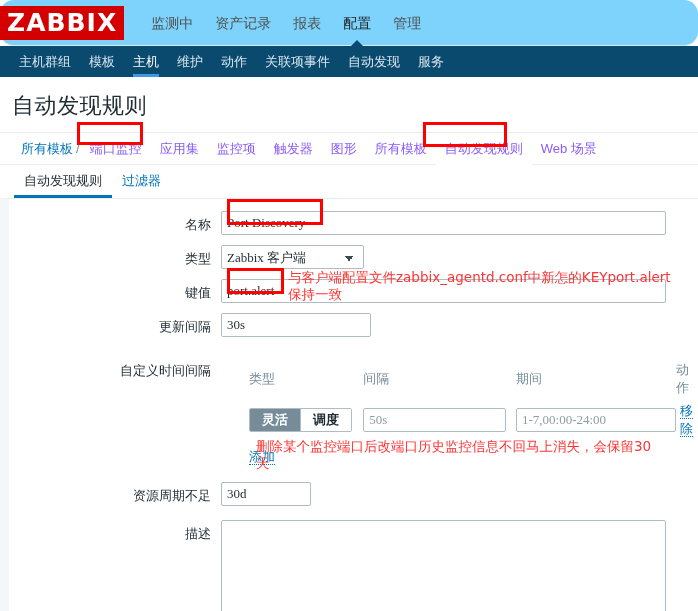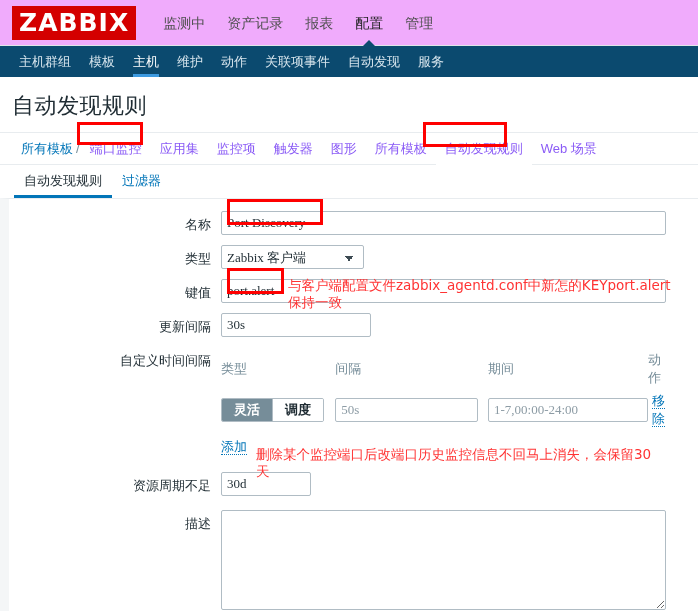--- a/index.html
+++ b/index.html
@@ -7,26 +7,27 @@
     margin: 0; padding: 0;
     width: 698px; height: 611px;
     overflow: hidden;
     background: #ffffff;
     font-family: "Liberation Sans", "DejaVu Sans", sans-serif;
   }
 
   
   #topbar {
     height: 46px;
-    background: #f0abfc;
+    background: #7dd3fc;
     border-bottom: 1px solid #e0e5e8;
     display: flex;
     align-items: center;
-    padding-left: 12px;
-    position: relative;
+    padding-left: 0;
+    position: relative;
+    border-radius: 14px;
   }
   #logo {
     background: #d40000;
     color: #ffffff;
     font-weight: bold;
     font-size: 25px;
     letter-spacing: 1px;
     line-height: 1;
     padding: 4px 7px 5px 7px;
     font-family: "DejaVu Sans", sans-serif;
@@ -136,21 +137,20 @@
     z-index: 30;
   }
   .redtext {
     position: absolute;
     color: #ff3333;
     font-size: 13.5px;
     line-height: 17px;
     z-index: 29;
     white-space: nowrap;
     font-family: "DejaVu Sans", sans-serif;
-    margin-top: 8px;
   }
 
   
   #formtabs {
     border-top: 1px solid #e8ecef;
     height: 34px;
     display: flex;
     align-items: flex-end;
     padding-left: 14px;
     background: #ffffff;
@@ -358,21 +358,21 @@
       </div>
     </div>
 
     <div class="frow">
       <div class="flabel">更新间隔</div>
       <div class="fctl">
         <input class="tbox w-small" type="text" value="30s" style="">
       </div>
     </div>
 
-    <div class="frow" style="margin-top:14px;">
+    <div class="frow" style="margin-top:24px;gap:28px;">
       <div class="flabel" style="padding-top:1px;">自定义时间间隔</div>
       <div class="fctl">
         <table class="ci-table">
           <thead>
             <tr>
               <th style="width:126px">类型</th>
               <th style="width:156px">间隔</th>
               <th style="width:118px">期间</th>
               <th class="right">动作</th>
             </tr>

